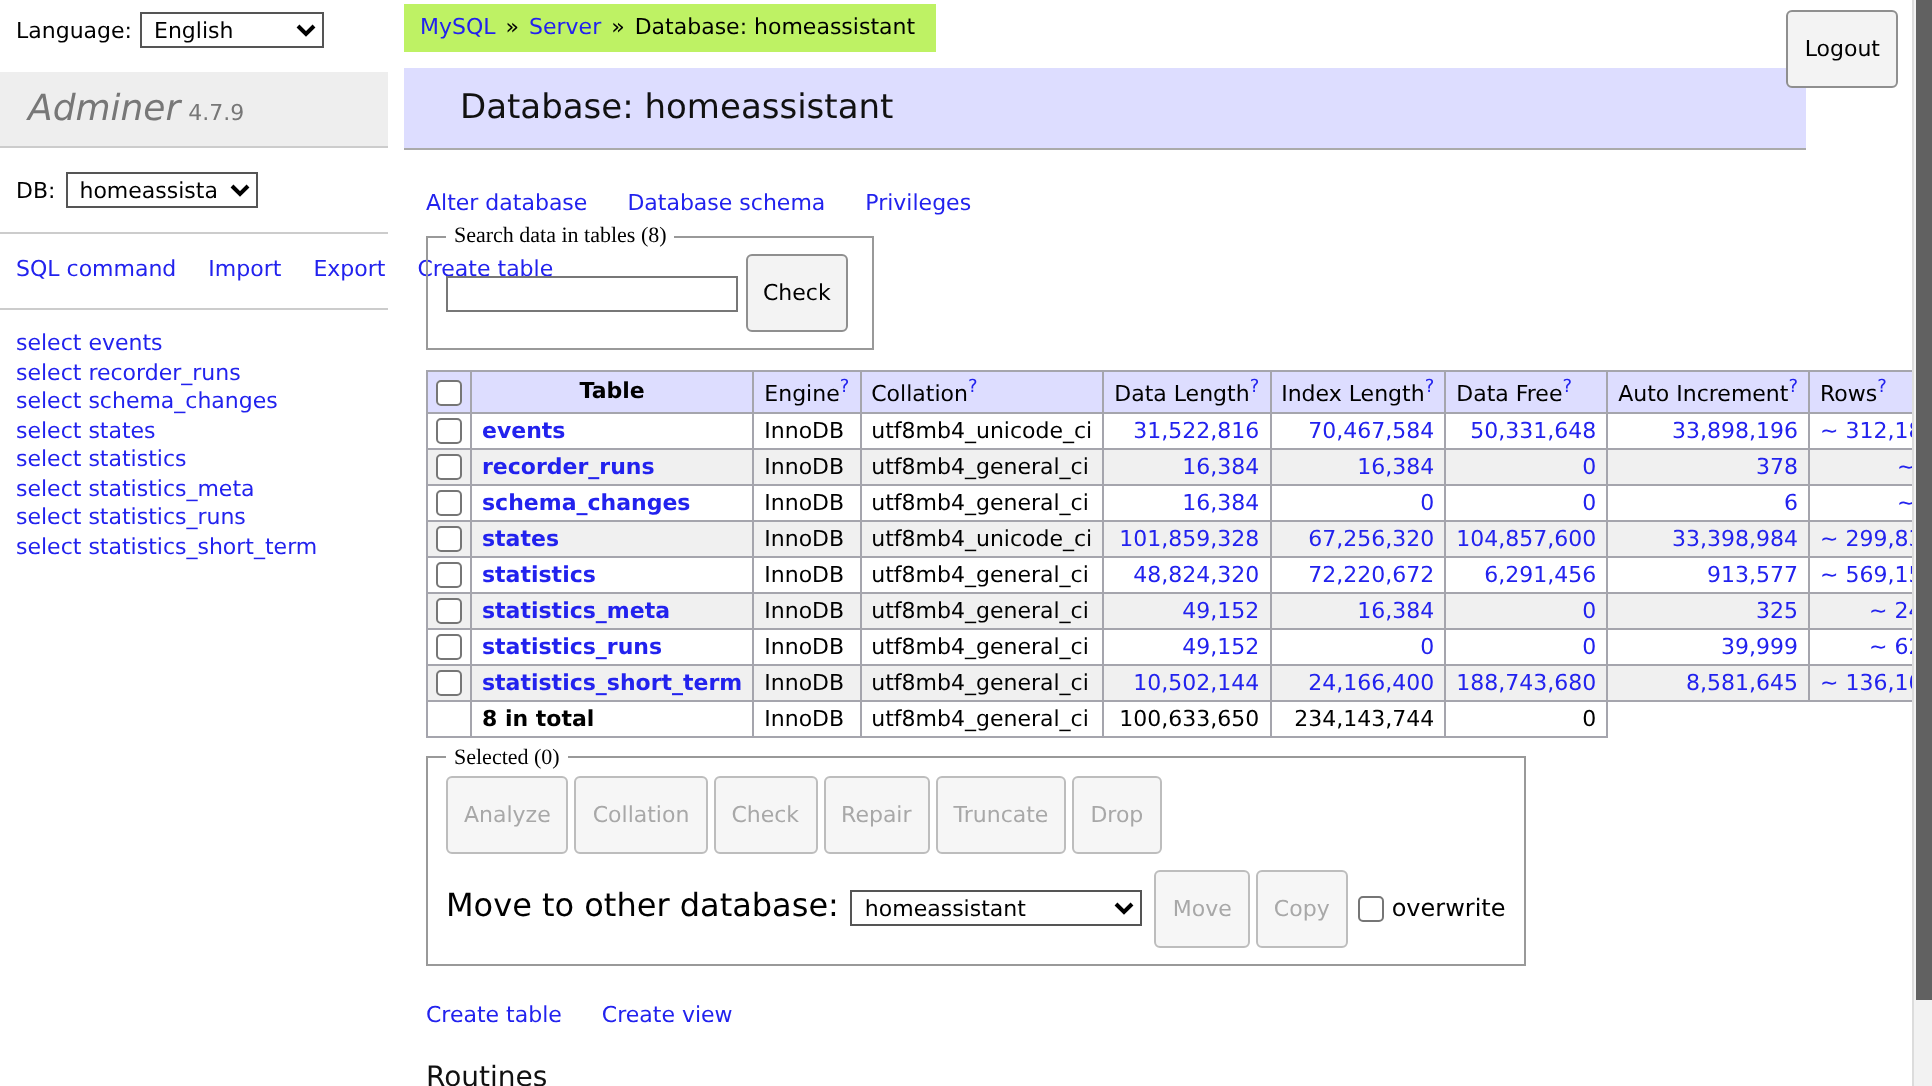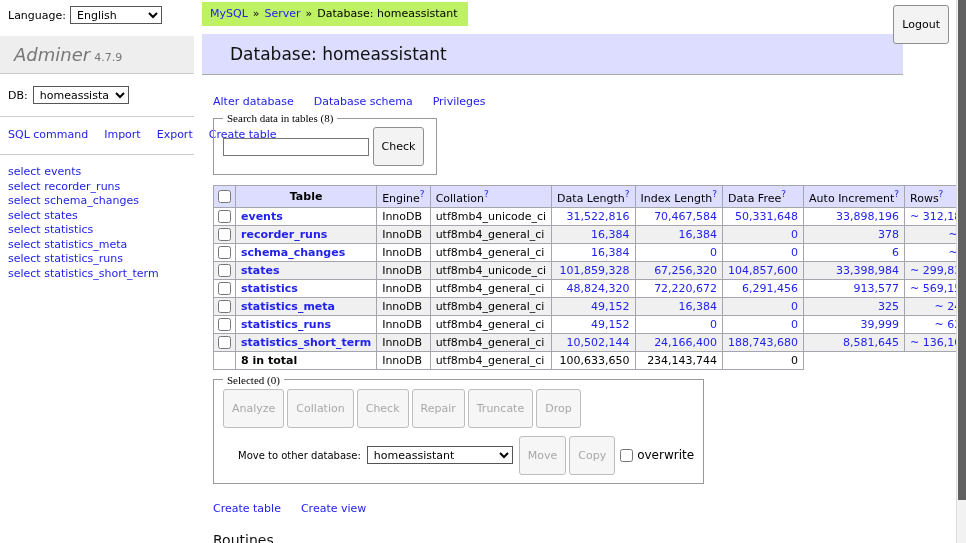--- a/index.html
+++ b/index.html
@@ -54,21 +54,21 @@
     padding:3px 9px 8px 9px;
   }
   legend { padding:0 4px; font-size:11px;font-family:Liberation Serif, serif; }
   .search-input { width:146px; height:18px; border:1px solid #777; font-size:11px; padding:1px 3px; font-family:inherit; }
   .btn {
     font-family:inherit; font-size:11px; color:#000; background:#f3f3f3;
     border:1px solid #8f8f8f; border-radius:3px; padding:12px 8px; margin-right:3px;
   }
   .btn:disabled { color:#a8a8a8; border-color:#bdbdbd; background:#f6f6f6; }
   .move-row { margin-top:8px; }
-  .move-row .lbl { font-size:10px; margin-right:6px;margin-left:15px; }
+  .move-row .lbl { font-size:16px; margin-right:6px; }
   .move-select { width:146px; margin-right:6px; }
   .ow-label { margin-left:2px; font-size:12px; }
   input[type=checkbox] { margin:0 2px 0 2px; vertical-align:middle; }
 
   
   table.data { border-collapse:collapse; margin:10px 0 0 11px; font-size:11px; }
   .data th, .data td {
     border:1px solid #a5a5ad; padding:2px 5px; height:18px;
     white-space:nowrap; vertical-align:middle;
   }

